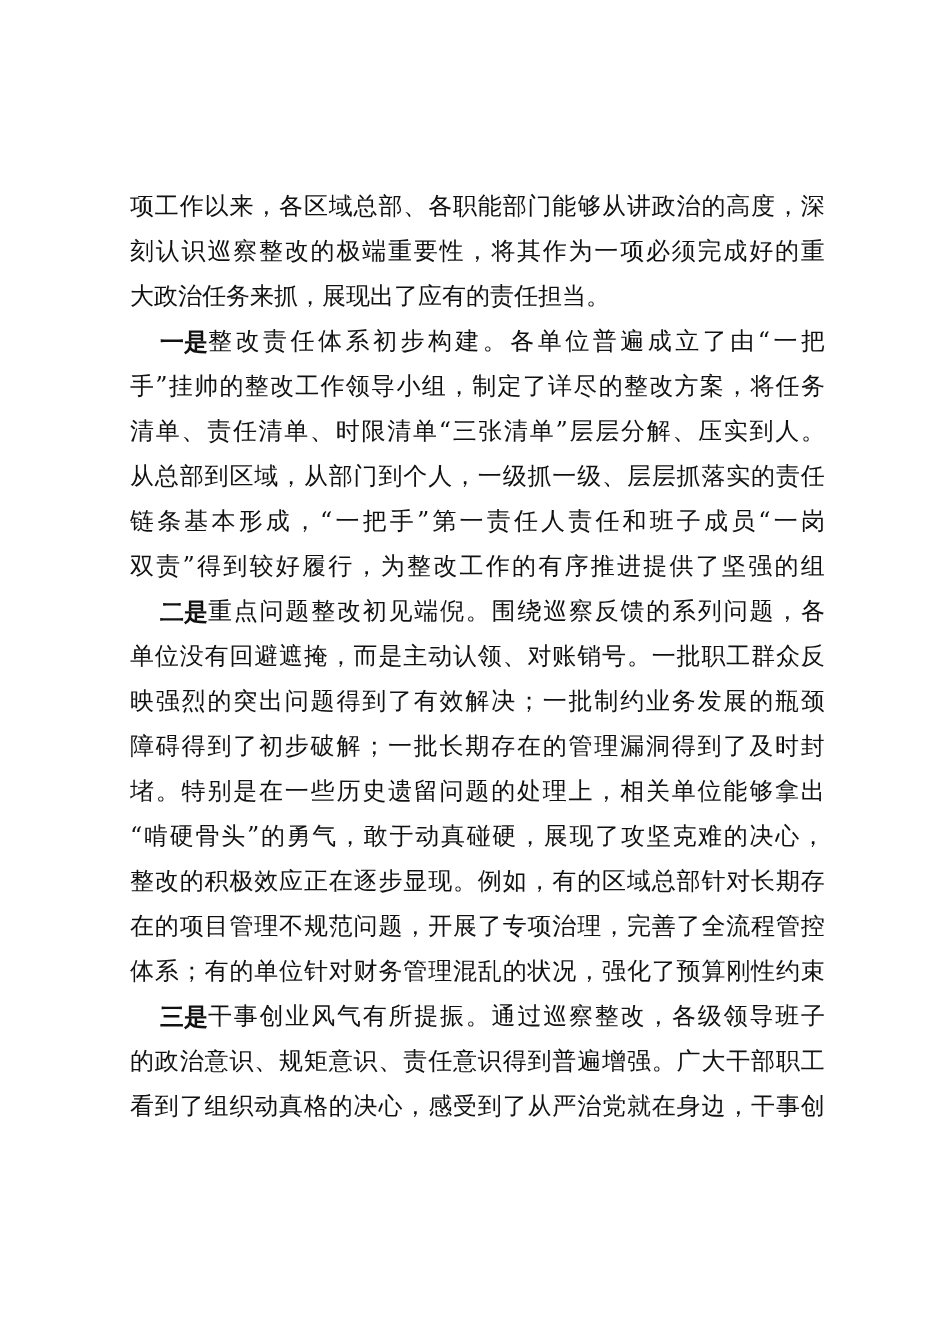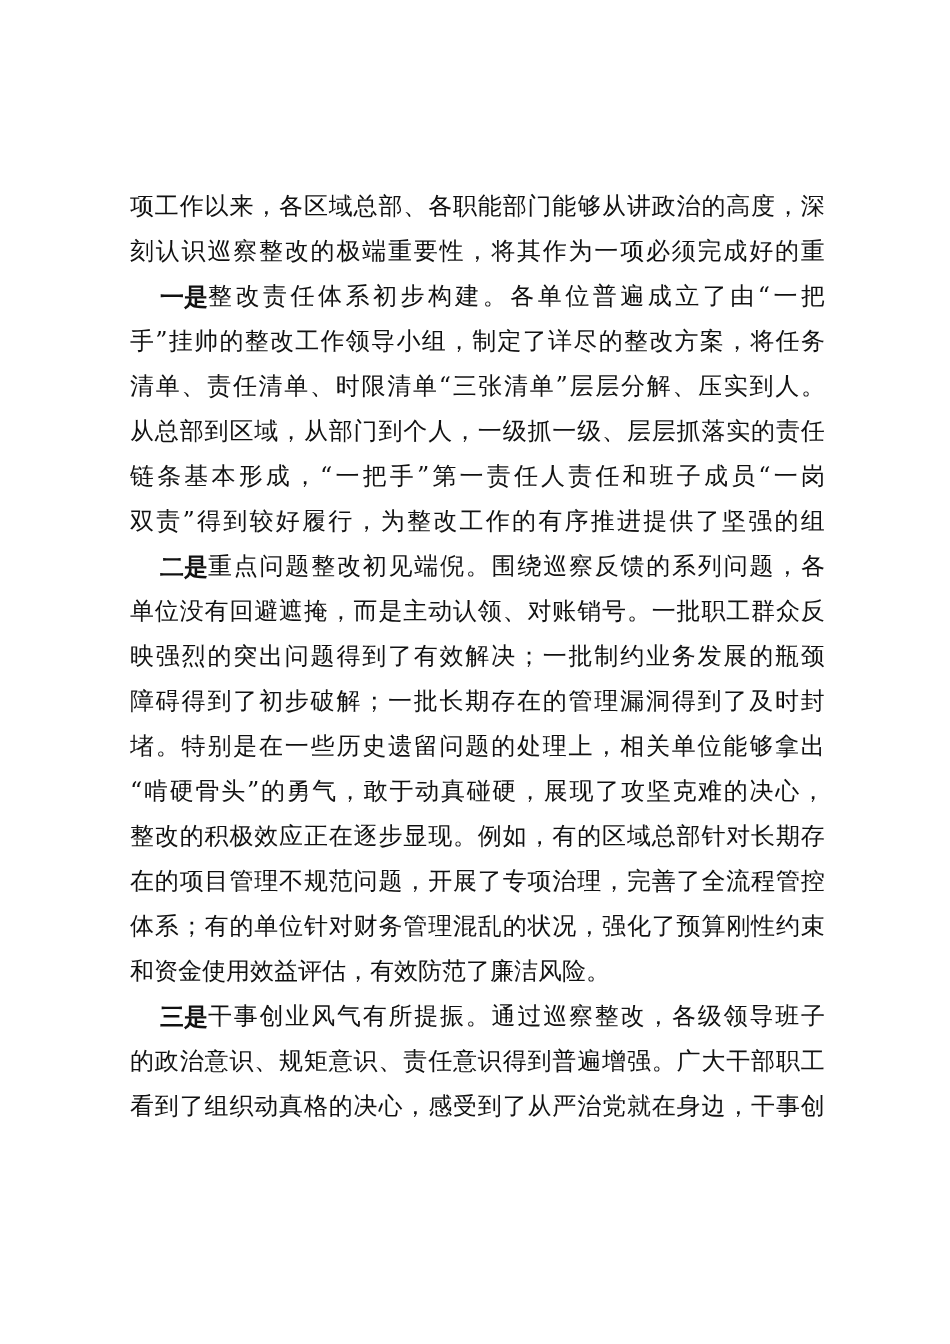--- a/index.html
+++ b/index.html
@@ -75,20 +75,21 @@
         <span>一</span>
         <span>项</span>
         <span>必</span>
         <span>须</span>
         <span>完</span>
         <span>成</span>
         <span>好</span>
         <span>的</span>
         <span>重</span>
       </div>
+    <div class="line last">大政治任务来抓，展现出了应有的责任担当。</div>
   </div>
 
   <div>
     <div class="line indent">
       <span style="display:flex;justify-content:space-between;width:100%;">
         <span class="lead">一是</span>
         <span style="flex:1;display:flex;justify-content:space-between;">
             <span>整</span>
             <span>改</span>
             <span>责</span>
@@ -527,21 +528,20 @@
         <span>强</span>
         <span>化</span>
         <span>了</span>
         <span>预</span>
         <span>算</span>
         <span>刚</span>
         <span>性</span>
         <span>约</span>
         <span>束</span>
       </div>
-    <div class="line last">和资金使用效益评估，有效防范了廉洁风险。</div>
   </div>
 
   <div>
     <div class="line indent">
       <span style="display:flex;justify-content:space-between;width:100%;">
         <span class="lead">三是</span>
         <span style="flex: 1 1 0%; display: flex; justify-content: space-between;">
             <span>干</span>
             <span>事</span>
             <span>创</span>

